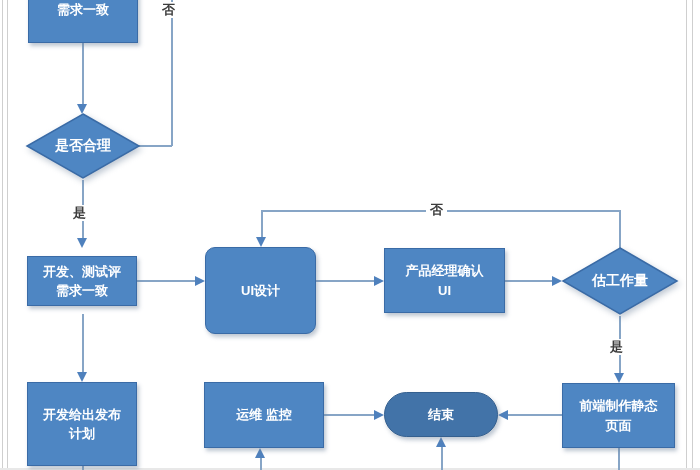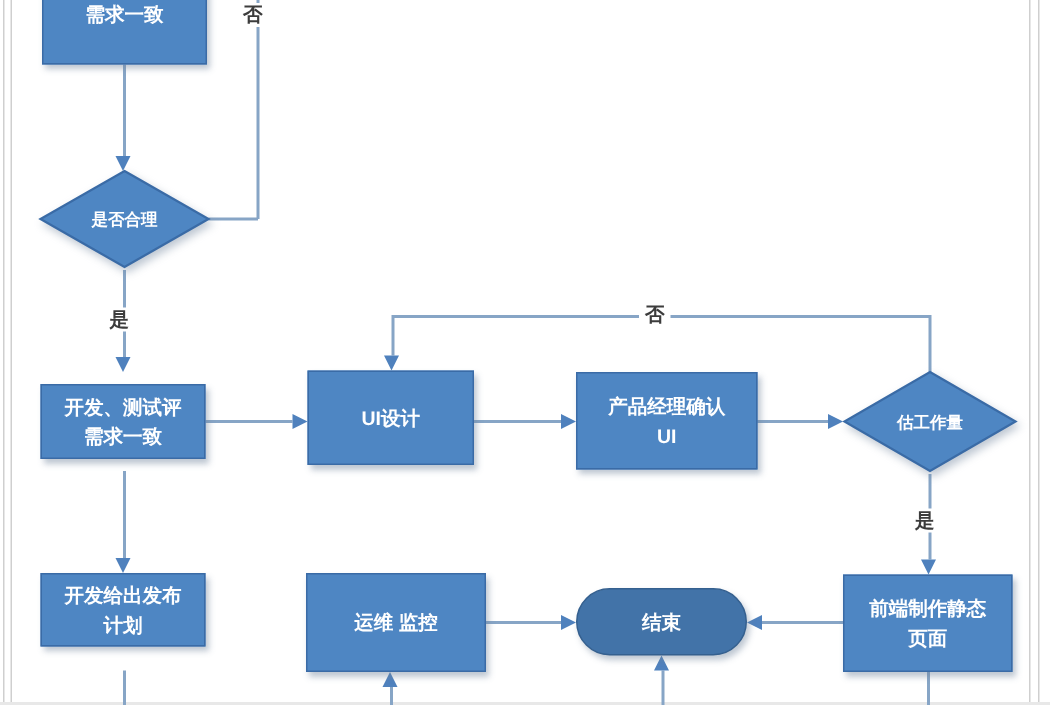--- a/index.html
+++ b/index.html
@@ -28,21 +28,21 @@
     text-align:center;box-sizing:border-box;
     box-shadow:2px 3px 4px rgba(110,130,155,0.45);
   }
   .terminator{
     border-radius:23px;
     background:var(--end-fill);
     border:1px solid var(--end-border);
   }
   .diamond{position:absolute;display:flex;align-items:center;justify-content:center;}
   .diamond svg{position:absolute;left:0;top:0;filter:drop-shadow(2px 3px 3px rgba(110,130,155,0.45));}
-  .diamond .dtext{position:relative;color:var(--node-text);font-size:11px;font-weight:bold;}
+  .diamond .dtext{position:relative;color:var(--node-text);font-size:14px;font-weight:bold;}
   .hline{position:absolute;height:2px;background:var(--line);}
   .vline{position:absolute;width:2px;background:var(--line);}
   .arr{position:absolute;width:0;height:0;}
   .arr.right{border-top:5px solid transparent;border-bottom:5px solid transparent;border-left:10px solid var(--arrow);}
   .arr.left{border-top:5px solid transparent;border-bottom:5px solid transparent;border-right:10px solid var(--arrow);}
   .arr.down{border-left:5px solid transparent;border-right:5px solid transparent;border-top:10px solid var(--arrow);}
   .arr.up{border-left:5px solid transparent;border-right:5px solid transparent;border-bottom:10px solid var(--arrow);}
   .edge-label{
     position:absolute;background:#ffffff;color:var(--label-text);
     font-size:13px;font-weight:bold;line-height:16px;padding:0 4px;text-align:center;
@@ -117,37 +117,37 @@
       <polygon points="58,2 114,34 58,66 2,34" fill="#4e86c3" stroke="#3a6ba6" stroke-width="1.5"></polygon>
     </svg>
     <span class="dtext">是否合理</span>
   </div>
 
   <div class="node" style="left:27px;top:256px;width:110px;height:50px;justify-content:center;">
     <span>开发、测试评</span>
     <span>需求一致</span>
   </div>
 
-  <div class="node" style="left:205px;top:247px;width:111px;height:63px;">
+  <div class="node" style="left:205px;top:247px;width:111px;height:87px;border-radius:10px;">
     <span>UI设计</span>
   </div>
 
   <div class="node" style="left:384px;top:248px;width:121px;height:65px;">
     <span>产品经理确认</span>
     <span>UI</span>
   </div>
 
   <div class="diamond" style="left:561px;top:246px;width:118px;height:70px;">
     <svg width="118" height="70" viewBox="0 0 118 70">
       <polygon points="59,2 116,35 59,68 2,35" fill="#4e86c3" stroke="#3a6ba6" stroke-width="1.5"></polygon>
     </svg>
     <span class="dtext">估工作量</span>
   </div>
 
-  <div class="node" style="left:27px;top:382px;width:110px;height:49px;">
+  <div class="node" style="left:27px;top:382px;width:110px;height:84px;">
     <span>开发给出发布</span>
     <span>计划</span>
   </div>
 
   <div class="node" style="left:204px;top:382px;width:120px;height:66px;">
     <span>运维 监控</span>
   </div>
 
   <div class="node" style="left:562px;top:383px;width:113px;height:65px;">
     <span>前端制作静态</span>

